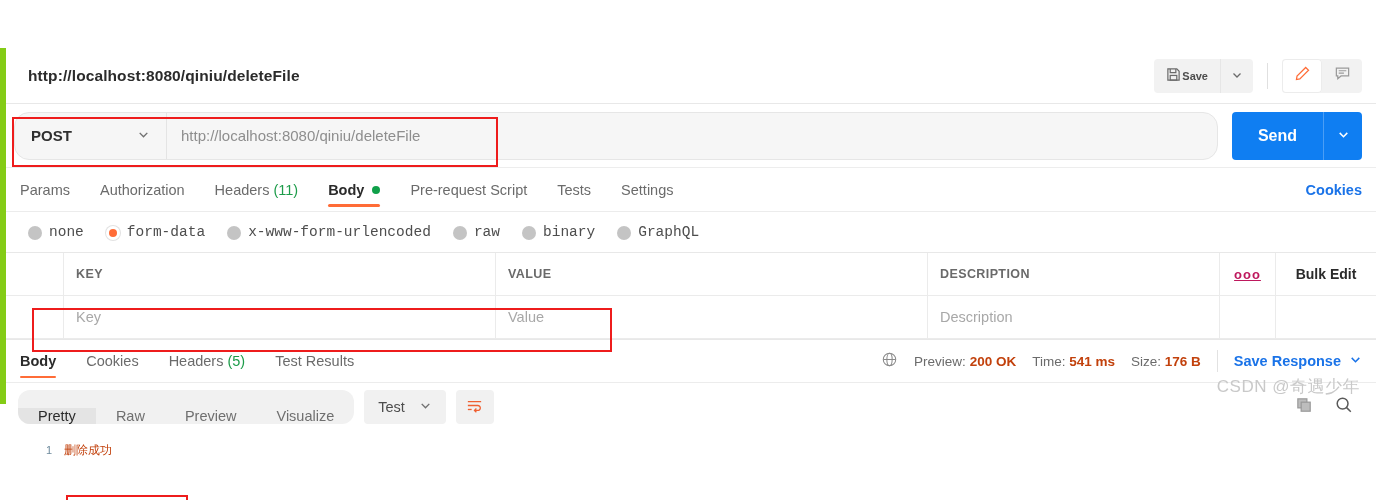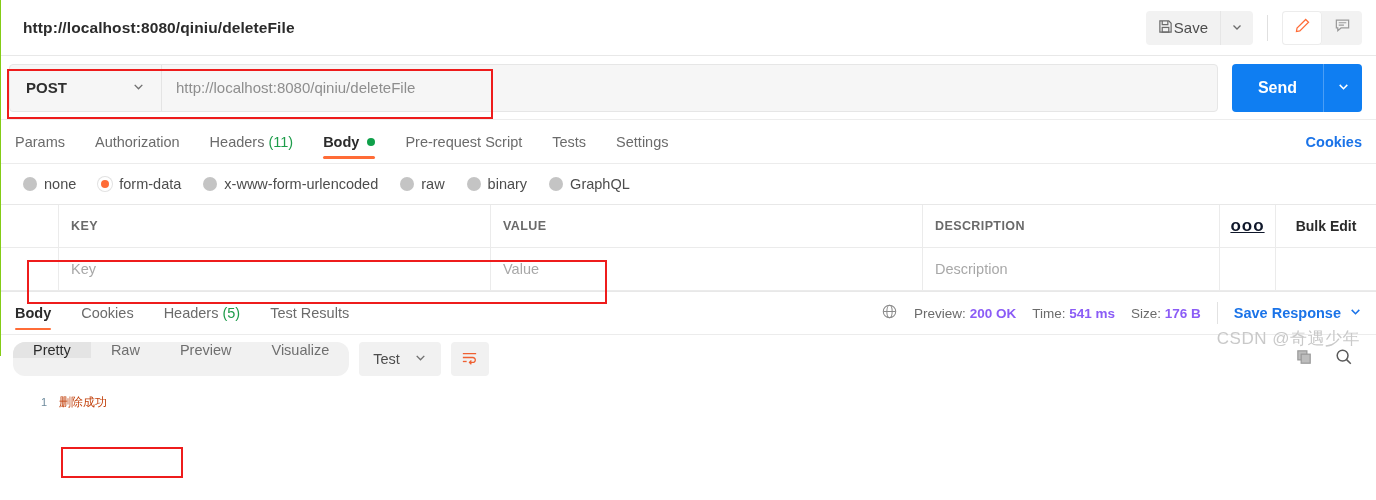--- a/index.html
+++ b/index.html
@@ -14,21 +14,22 @@
     color: #333333;
     overflow: hidden;
     position: relative;
   }
   .app {
     width: 1376px;
     height: 356px;
     position: relative;
     background: #ffffff;
     box-sizing: border-box;
-    border-left: 1px solid #84cc16;
+    border-left: 6px solid #84cc16;
+    margin-top: 48px;
   }
 
   
   .topbar {
     height: 56px;
     display: flex;
     align-items: center;
     border-bottom: 1px solid #e8e8e8;
     padding: 0 14px 0 22px;
     box-sizing: border-box;
@@ -51,23 +52,23 @@
     background: #f2f2f2;
     border-radius: 4px;
     overflow: hidden;
     height: 34px;
   }
   .save-btn {
     display: flex;
     align-items: center;
     gap: 1px;
     padding: 0 12px 0 12px;
-    font-size: 15px;
+    font-size: 11px;
     color: #4d4d4d;
-    font-weight: 400;
+    font-weight: 700;
     cursor: pointer;
   }
   .save-caret {
     width: 32px;
     display: flex;
     align-items: center;
     justify-content: center;
     border-left: 1px solid #e6e6e6;
     cursor: pointer;
   }
@@ -105,21 +106,21 @@
     border-bottom: 1px solid #ededed;
     position: relative;
   }
   .method-url {
     flex: 1;
     display: flex;
     align-items: stretch;
     height: 46px;
     background: #f6f6f6;
     border: 1px solid #e6e6e6;
-    border-radius: 4px;
+    border-radius: 15px;
     margin-right: 14px;
     position: relative;
   }
   .method {
     width: 152px;
     display: flex;
     align-items: center;
     justify-content: space-between;
     padding: 0 16px;
     box-sizing: border-box;
@@ -211,26 +212,27 @@
   
   .bodytypes {
     height: 40px;
     display: flex;
     align-items: center;
     padding-left: 22px;
     box-sizing: border-box;
   }
   .radio-item {
     display: flex;
-    align-items: center;
+    align-items: flex-end;
     margin-right: 22px;
     font-size: 14.5px;
     color: #4d4d4d;
     cursor: pointer;
     white-space: nowrap;
+    font-family: Liberation Mono, monospace;
   }
   .radio {
     width: 14px; height: 14px;
     border-radius: 50%;
     background: #c4c4c4;
     margin-right: 7px;
     position: relative;
     flex: none;
   }
   .radio.sel { background: #ffffff; box-shadow: 0 0 0 1px #e2e2e2; }
@@ -262,21 +264,21 @@
     padding-left: 12px;
   }
   .c-check { width: 58px; justify-content: center; padding-left: 0; }
   .c-key   { width: 432px; }
   .c-val   { width: 432px; text-align: center; }
   .c-desc  { flex: 1; }
   .c-dots  { width: 56px; justify-content: center; padding-left: 0; }
   .c-bulk  { width: 100px; justify-content: center; padding-left: 0; border-right: none; }
   .head .cell { color: #6a6a6a; font-weight: bold; font-size: 12.5px; letter-spacing: .4px; }
   .head .c-bulk { color: #2b2b2b; font-size: 14px; letter-spacing: 0; cursor: pointer; }
-  .head .c-dots { color: #0f172a; letter-spacing: 1px; font-size: 17px; cursor: pointer; text-decoration: underline; }
+  .head .c-dots { color: #be185d; letter-spacing: 1px; font-size: 13px; cursor: pointer; text-decoration: underline; }
   .ph { color: #a8a8a8; }
   .cb {
     width: 18px; height: 18px;
     background: #2e2e2e;
     border-radius: 4px;
     display: flex;
     align-items: center;
     justify-content: center;
     cursor: pointer;
   }
@@ -293,21 +295,21 @@
     border-top: 1px solid #e8e8e8;
   }
   .status-wrap {
     margin-left: auto;
     display: flex;
     align-items: center;
     font-size: 13.5px;
     color: #6b6b6b;
     gap: 16px;
   }
-  .status-wrap .ok { color: #8b5cf6; font-weight: 600; }
+  .status-wrap .ok { color: #c2410c; font-weight: 600; }
   .sep-v { width: 1px; height: 22px; background: #e2e2e2; }
   .save-resp {
     color: #1a73e8;
     font-weight: bold;
     font-size: 14.5px;
     display: flex;
     align-items: center;
     gap: 8px;
     cursor: pointer;
   }
@@ -318,21 +320,21 @@
     align-items: center;
     padding: 0 14px 0 12px;
     box-sizing: border-box;
     gap: 10px;
   }
   .pill-group {
     display: flex;
     background: #f1f1f1;
     border-radius: 12px;
     height: 34px;
-    align-items: flex-start;
+    align-items: flex-end;
     overflow: hidden;
   }
   .pill {
     display: flex;
     align-items: center;
     padding: 0 20px;
     font-size: 14.5px;
     color: #6f6f6f;
     cursor: pointer;
   }

